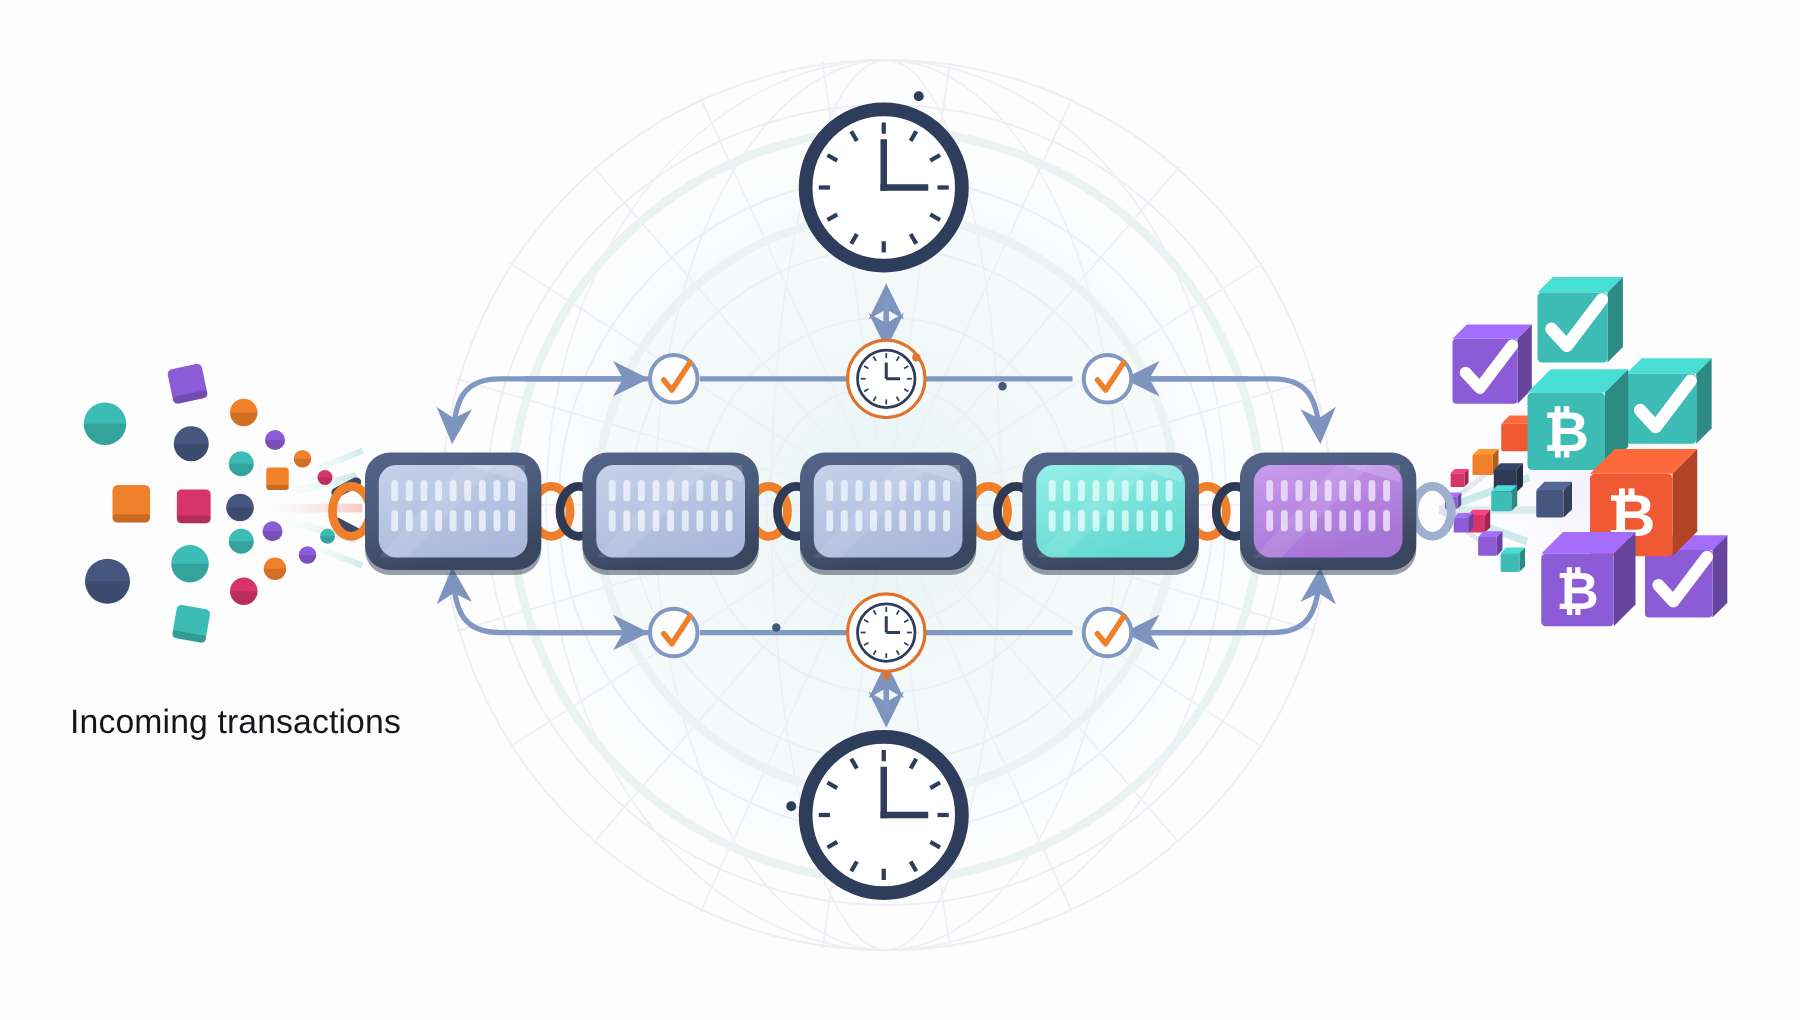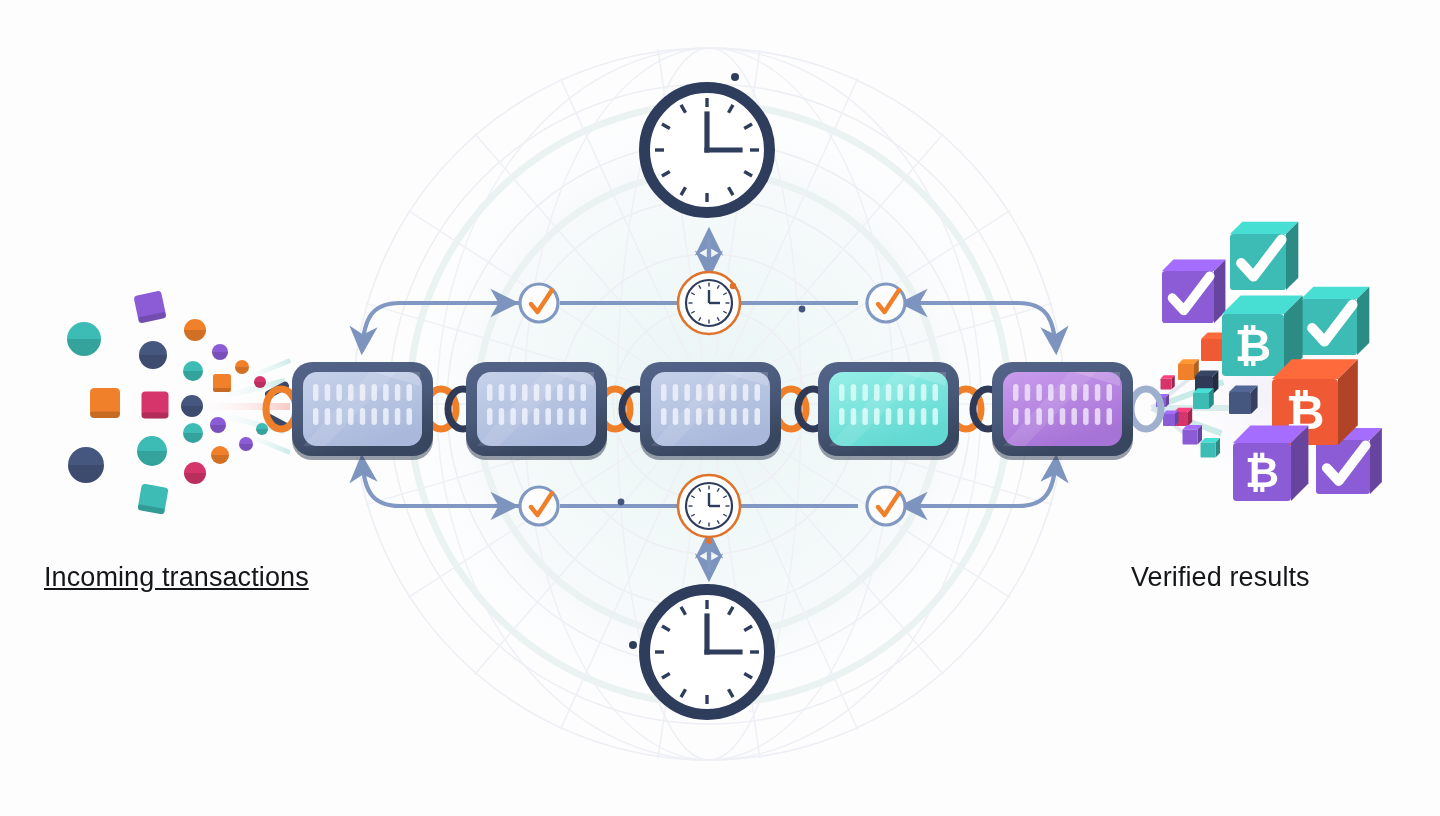--- a/index.html
+++ b/index.html
@@ -12,21 +12,21 @@
   #stage{position:relative;width:1440px;height:816px;}
   #art{position:absolute;inset:0;}
   .label{
     position:absolute;
     font-family:"Liberation Sans", sans-serif;
     font-size:27px;
     color:#14161a;
     letter-spacing:.1px;
     white-space:nowrap;
   }
-  #label-left{left:44px;top:562px;text-decoration:underline;}
+  #label-left{left:56px;top:562px;}
   #label-right{left:1131px;top:562px;}
 </style>
 </head>
 <body>
 
 <div id="stage">
 
   <svg id="art" viewBox="0 0 1440 816">
     <defs>
       <linearGradient id="gShell" x1="0" y1="0" x2="0.35" y2="1">
@@ -572,14 +572,13 @@
       <circle cx="802" cy="309" r="3.4" fill="#46577f"></circle>
       <circle cx="621" cy="502" r="3.4" fill="#46577f"></circle>
       <circle cx="735" cy="77" r="4" fill="#2e3d5c"></circle>
       <circle cx="633" cy="645" r="4" fill="#2e3d5c"></circle>
       <circle cx="733" cy="286" r="3.2" fill="#e0732c"></circle>
       <circle cx="709" cy="541" r="3" fill="#e0732c"></circle>
     </g>
   </svg>
 
   <div class="label" id="label-left">Incoming transactions</div>
-  <div class="label" id="label-right">Verified results</div>
 </div>
 
 </body></html>

